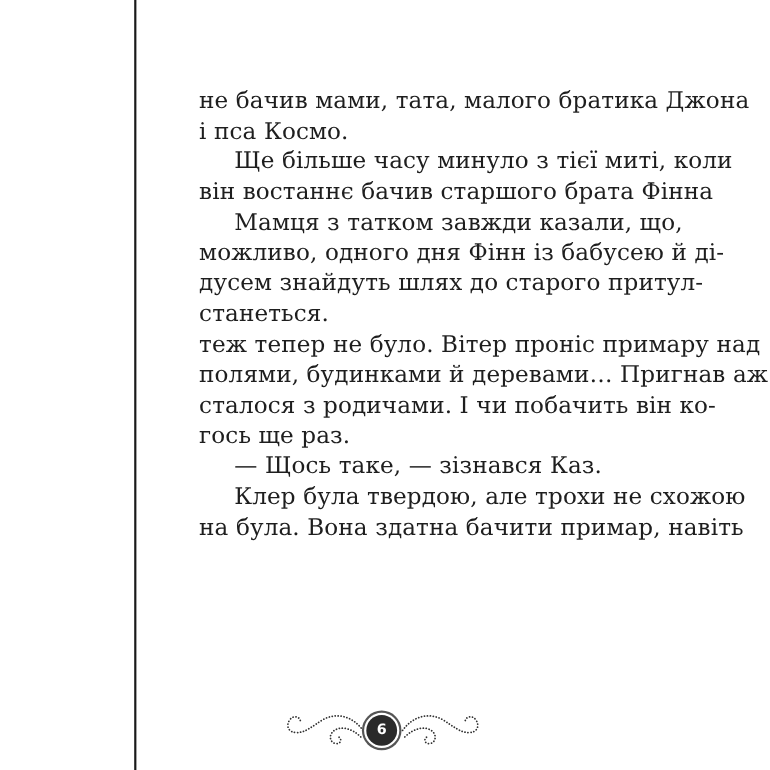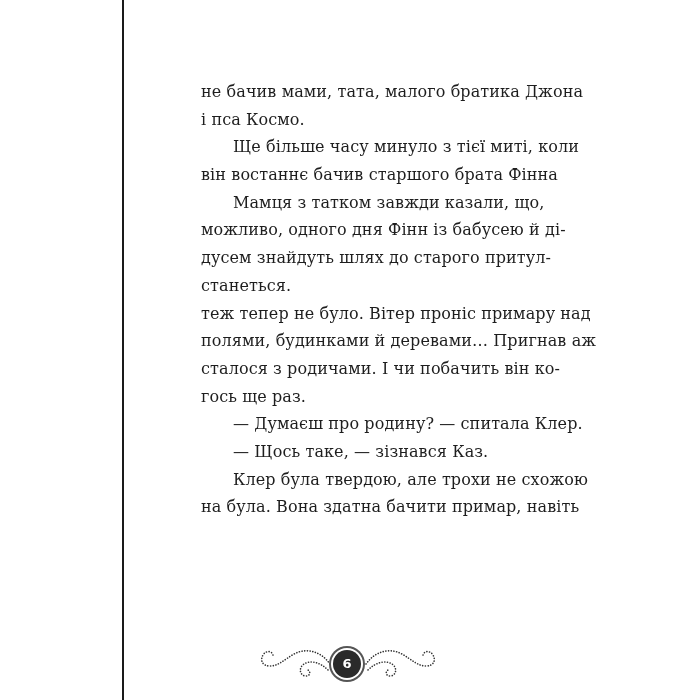--- a/index.html
+++ b/index.html
@@ -25,26 +25,25 @@
     }
     .page-text {
       position: absolute;
       left: 181px;
       top: 78px;
       width: 343px;
     }
     .line {
       height: 27.7px;
       line-height: 27.7px;
-      font-size: 16px;
+      font-size: 21px;
       white-space: nowrap;
       text-align: justify;
       text-align-last: justify;
       letter-spacing: 0.1px;
-      margin-left: 20px;
     }
     .line.indent { padding-left: 32px; }
     .line.last { text-align-last: left; }
     .ornament {
       position: absolute;
       left: 260px;
       top: 640px;
       width: 176px;
       height: 46px;
     }
@@ -76,21 +75,20 @@
   <div class="line indent">Ще більше часу минуло з тієї миті, коли</div>
   <div class="line">він востаннє бачив старшого брата Фінна</div>
   <div class="line indent">Мамця з татком завжди казали, що,</div>
   <div class="line">можливо, одного дня Фінн із бабусею й ді-</div>
   <div class="line">дусем знайдуть шлях до старого притул-</div>
   <div class="line last">станеться.</div>
   <div class="line">теж тепер не було. Вітер проніс примару над</div>
   <div class="line">полями, будинками й деревами… Пригнав аж</div>
   <div class="line">сталося з родичами. І чи побачить він ко-</div>
   <div class="line last">гось ще раз.</div>
-  <div class="line indent last">— Думаєш про родину? — спитала Клер.</div>
   <div class="line indent last">— Щось таке, — зізнався Каз.</div>
   <div class="line indent">Клер була твердою, але трохи не схожою</div>
   <div class="line">на була. Вона здатна бачити примар, навіть</div>
 </div>
 
 <svg class="ornament" viewBox="0 0 176 46" xmlns="http://www.w3.org/2000/svg">
   <g fill="none" stroke="#333333" stroke-width="1.6" stroke-dasharray="0.1 2.6" stroke-linecap="round">
 
     <path d="M70,24 C60,10 45,8 34,14 C24,20 18,26 10,26 C2,26 0,20 3,15 C6,10 12,11 13,15"></path>
     <path d="M68,30 C60,22 50,20 44,24 C38,28 40,36 46,36 C50,36 51,32 48,30"></path>

